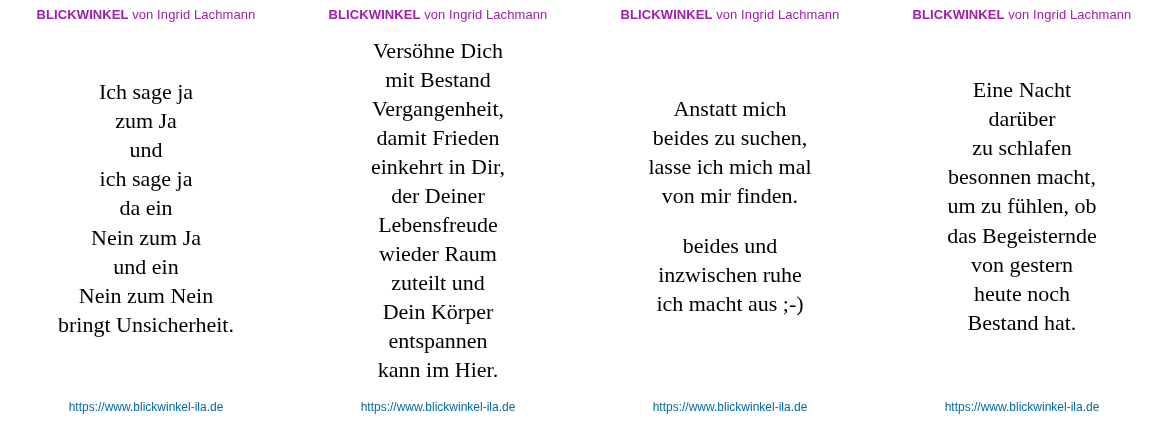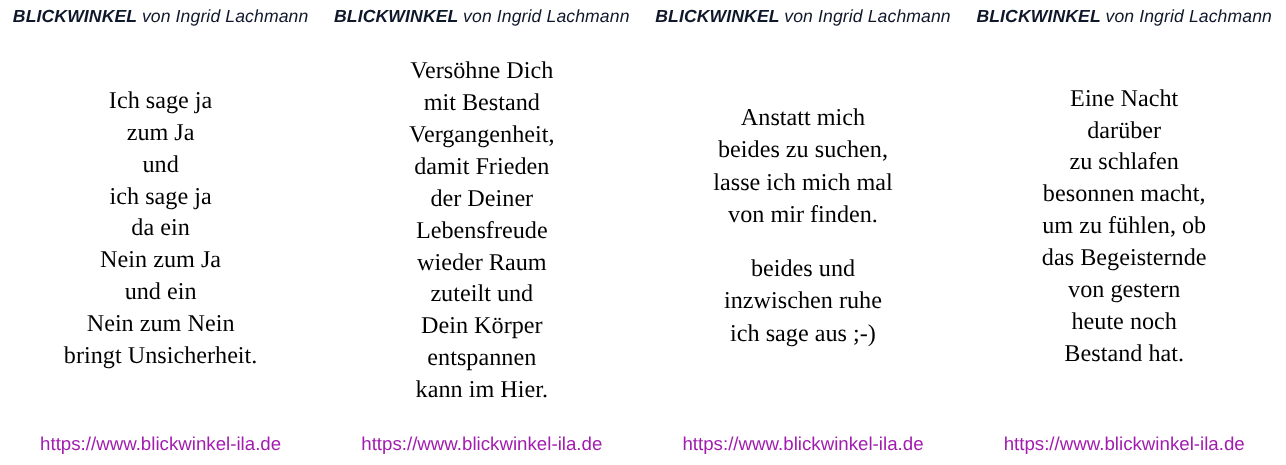--- a/index.html
+++ b/index.html
@@ -24,28 +24,27 @@
     width: 292px;
     height: 423px;
     box-sizing: border-box;
     display: flex;
     flex-direction: column;
     align-items: center;
     position: relative;
   }
   .card-header {
     font-family: "Liberation Sans", sans-serif;
-    font-size: 16px;
+    font-size: 13px;
     font-weight: 700;
     letter-spacing: 0.1px;
-    color: #0f172a;
+    color: #a21caf;
     text-align: center;
     margin-top: 7px;
     white-space: nowrap;
-    font-style: italic;
   }
   .card-header .author {
     font-weight: 400;
   }
   .poem {
     flex: 1 1 auto;
     display: flex;
     flex-direction: column;
     justify-content: center;
     align-items: center;
@@ -59,22 +58,22 @@
   .poem .line {
     display: block;
     white-space: nowrap;
     text-align: right;
   }
   .poem .line.blank {
     height: 0.95em;
   }
   .card-footer {
     font-family: "Liberation Sans", sans-serif;
-    font-size: 17px;
-    color: #a21caf;
+    font-size: 12px;
+    color: #0369a1;
     text-align: center;
     margin-bottom: 9px;
     white-space: nowrap;
   }
   
   .card-1 .poem { padding-bottom: 6px; }
   .card-2 .poem { padding-bottom: 2px; }
   .card-3 .poem { padding-bottom: 10px; }
   .card-4 .poem { padding-bottom: 10px; }
 </style>
@@ -105,20 +104,21 @@
   <div class="card card-2">
     <div class="card-header">
       <span>BLICKWINKEL</span>
       <span class="author"> von Ingrid Lachmann</span>
     </div>
     <div class="poem">
       <span class="line">Versöhne Dich</span>
       <span class="line">mit Bestand</span>
       <span class="line">Vergangenheit,</span>
       <span class="line">damit Frieden</span>
+      <span class="line">einkehrt in Dir,</span>
       <span class="line">der Deiner</span>
       <span class="line">Lebensfreude</span>
       <span class="line">wieder Raum</span>
       <span class="line">zuteilt und</span>
       <span class="line">Dein Körper</span>
       <span class="line">entspannen</span>
       <span class="line">kann im Hier.</span>
     </div>
     <div class="card-footer">https://www.blickwinkel-ila.de</div>
   </div>
@@ -129,21 +129,21 @@
       <span class="author"> von Ingrid Lachmann</span>
     </div>
     <div class="poem">
       <span class="line">Anstatt mich</span>
       <span class="line">beides zu suchen,</span>
       <span class="line">lasse ich mich mal</span>
       <span class="line">von mir finden.</span>
       <span class="line blank"></span>
       <span class="line">beides und</span>
       <span class="line">inzwischen ruhe</span>
-      <span class="line">ich sage aus ;-)</span>
+      <span class="line">ich macht aus ;-)</span>
     </div>
     <div class="card-footer">https://www.blickwinkel-ila.de</div>
   </div>
 
   <div class="card card-4">
     <div class="card-header">
       <span>BLICKWINKEL</span>
       <span class="author"> von Ingrid Lachmann</span>
     </div>
     <div class="poem">

